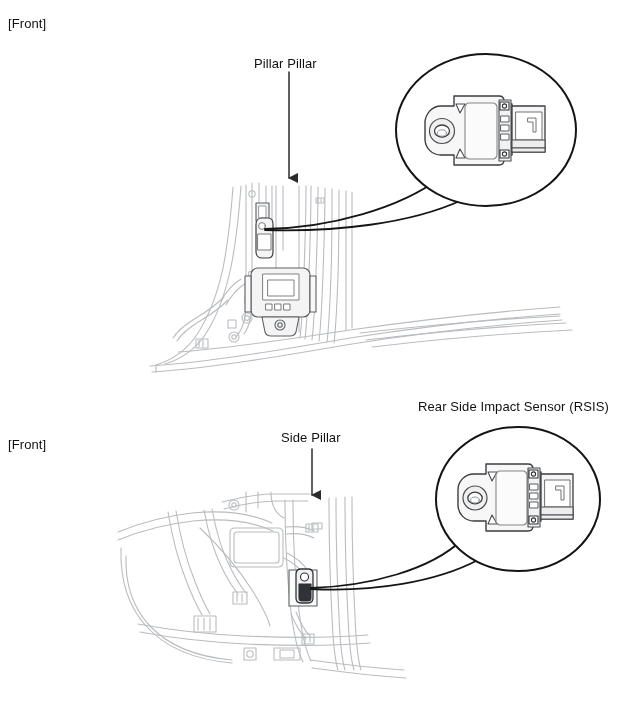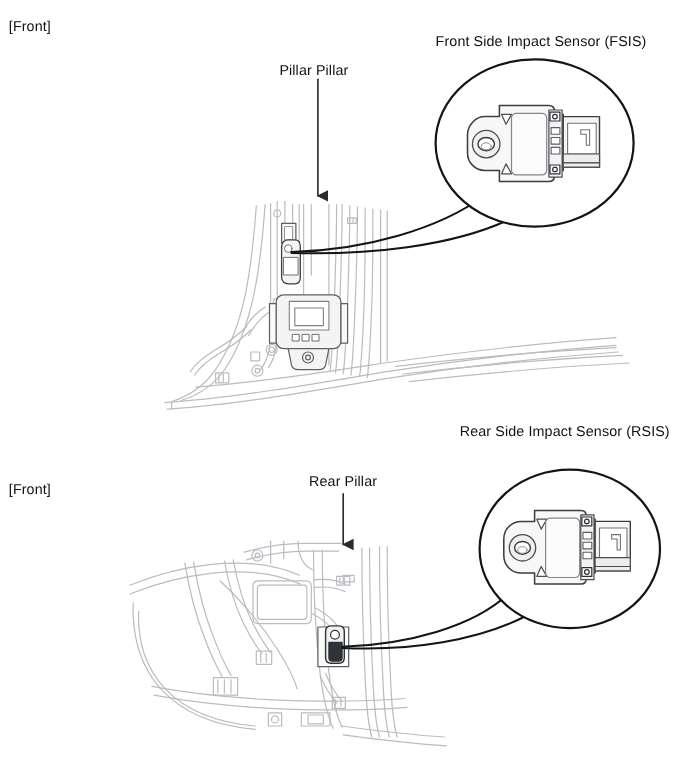--- a/index.html
+++ b/index.html
@@ -40,27 +40,26 @@
 </style>
 </head>
 <body>
 
 <div id="page">
 
   <div class="lbl lbl-section" style="left:8px; top:16px;">[Front]</div>
 
   <div class="lbl lbl-callout" style="left:254px; top:56px;">Pillar Pillar</div>
 
-  <div class="lbl lbl-callout" style="left:396px; top:30px;">Front Side Impact Sensor (FSIS)</div>
 
   <div class="lbl lbl-section" style="left:8px; top:437px;">[Front]</div>
 
-  <div class="lbl lbl-callout" style="left:281px; top:430px;">Rear Pillar</div>
-
-  <div class="lbl lbl-callout" style="left:418px; top:384px;text-align:center;">Rear Side Impact Sensor (RSIS)</div>
+  <div class="lbl lbl-callout" style="left:281px; top:430px;">Side Pillar</div>
+
+  <div class="lbl lbl-callout" style="left:418px; top:399px;text-align:center;">Rear Side Impact Sensor (RSIS)</div>
 
   <svg class="svg-layer" viewBox="0 0 630 701" xmlns="http://www.w3.org/2000/svg">
 
     <defs>
       <marker id="arrowDown" viewBox="0 0 10 10" refX="5" refY="9" markerWidth="7" markerHeight="7" orient="auto-start-reverse">
         <path d="M 0 0 L 10 0 L 5 10 z" fill="#2b2b2b"></path>
       </marker>
       <clipPath id="clipFrontBubble">
         <ellipse cx="486" cy="130" rx="90" ry="76"></ellipse>
       </clipPath>

